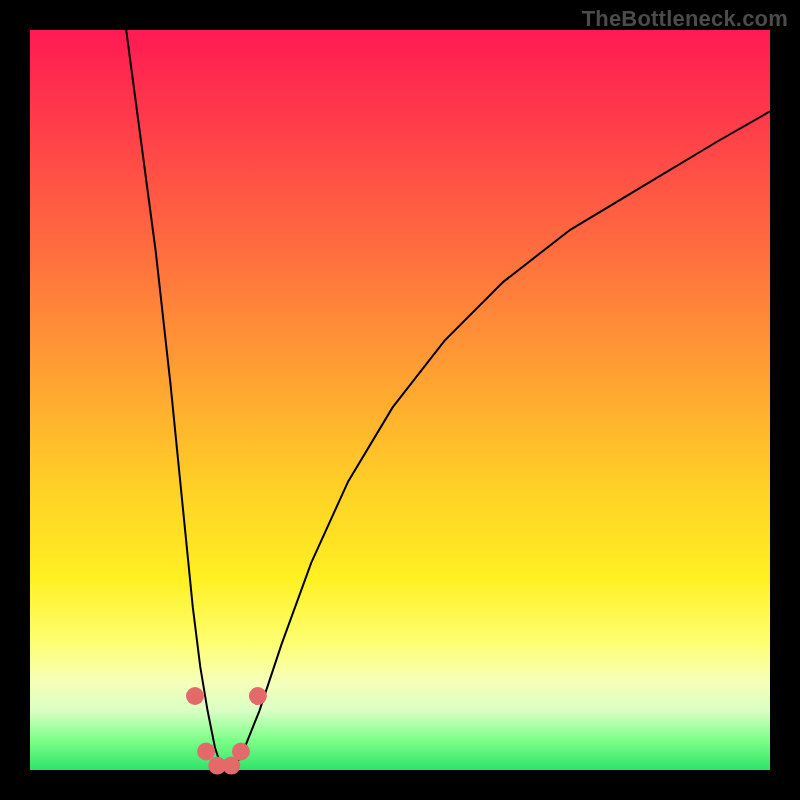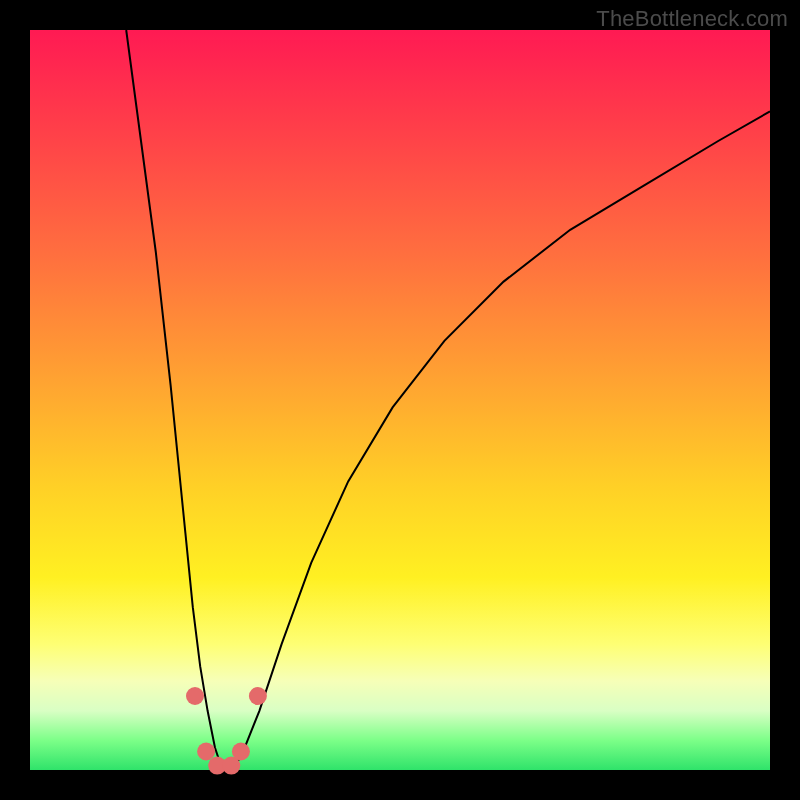--- a/index.html
+++ b/index.html
@@ -40,21 +40,21 @@
       #7cff88 96%,
       #2fe36a 100%
     );
   }
   .watermark {
     position: absolute;
     top: 6px;
     right: 12px;
     color: #4b4b4b;
     font-size: 22px;
-    font-weight: 400;
+    font-weight: 700;
     letter-spacing: 0.2px;
     user-select: none;
   }
   svg.curve {
     position: absolute;
     left: 0;
     top: 0;
     width: 740px;
     height: 740px;
     overflow: visible;

